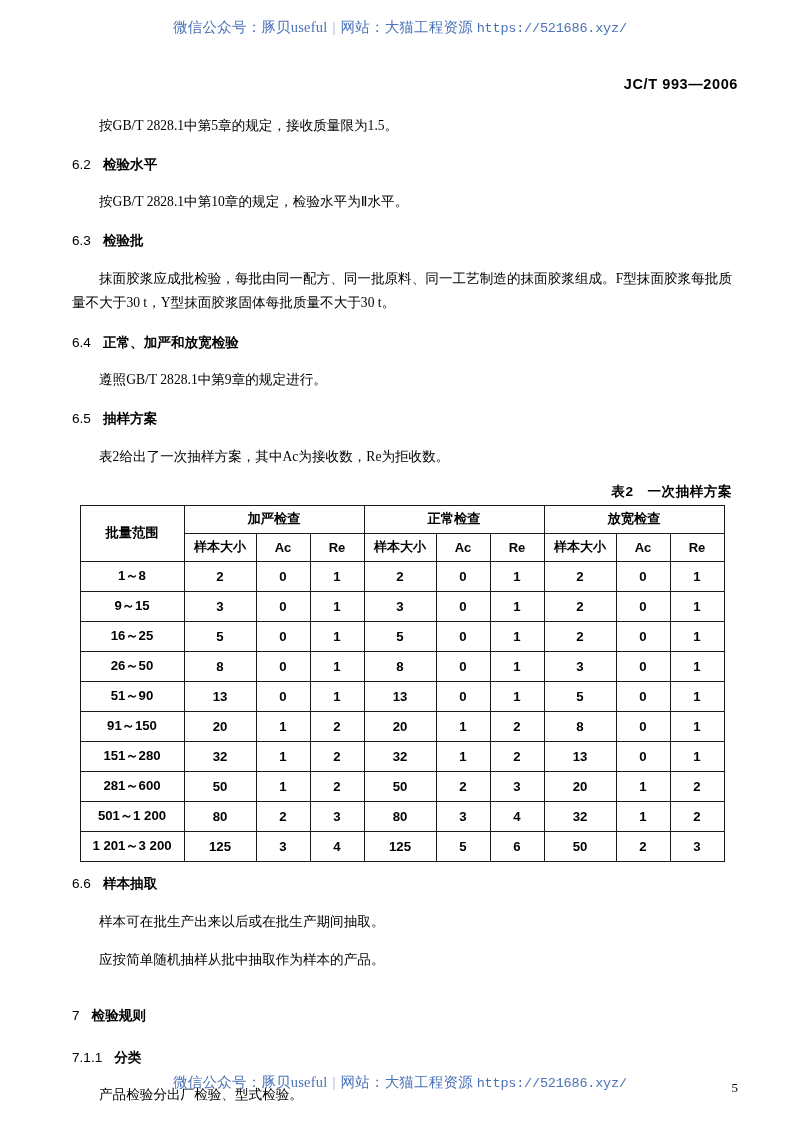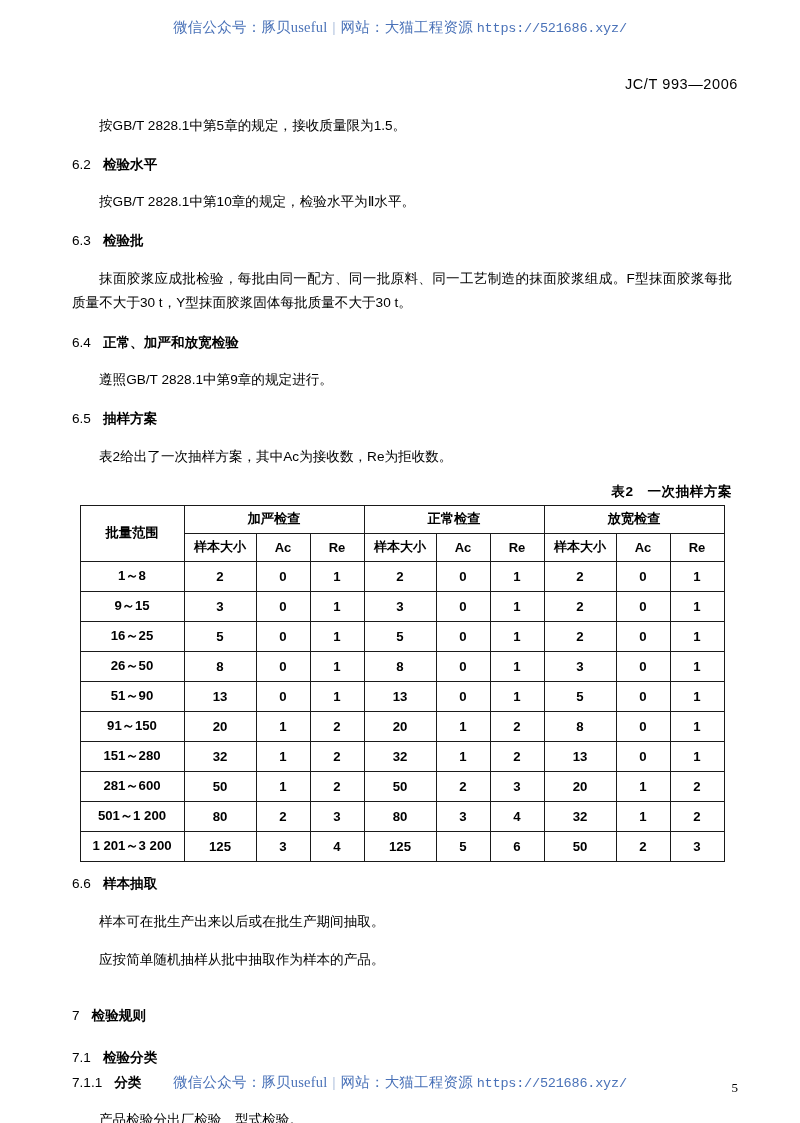--- a/index.html
+++ b/index.html
@@ -44,21 +44,21 @@
   #wm-top  { top: 18px; }
   #wm-bottom { top: 1073px; }
 
   
   #std-number {
     position: absolute;
     top: 76px;
     right: 62px;
     font-family: "Liberation Sans", "DejaVu Sans", sans-serif;
     font-size: 14.5px;
-    font-weight: normal;
+    font-weight: bold;
     letter-spacing: 0.6px;
     white-space: nowrap;
   }
 
   
   #page-number {
     position: absolute;
     top: 1080px;
     right: 62px;
     font-family: "Liberation Serif", "DejaVu Serif", serif;
@@ -87,21 +87,21 @@
   }
   .heading .num.w1 { min-width: 0; }
   .heading .ttl {
     font-weight: bold;
     margin-left: 12px;
   }
   .heading.lvl3 .ttl { margin-left: 12px; }
 
   
   .para {
-    font-family: Liberation Sans, sans-serif;
+    font-family: Liberation Serif, serif;
     font-size: 13.6px;
     line-height: 24.5px;
     text-align: justify;
     text-indent: 27px;
   }
 
   .gap-sm { height: 9px; }
   .gap-md { height: 17px; }
 
   
@@ -353,23 +353,20 @@
     <p class="para">应按简单随机抽样从批中抽取作为样本的产品。</p>
 
     <div class="gap-md"></div>
 
     <div class="heading">
       <span class="num w1">7</span><span class="ttl">检验规则</span>
     </div>
 
     <div class="gap-md"></div>
 
-    <div class="heading">
-      <span class="num">7.1</span><span class="ttl">检验分类</span>
-    </div>
 
     <div class="heading lvl3">
       <span class="num">7.1.1</span><span class="ttl">分类</span>
     </div>
     <p class="para">产品检验分出厂检验、型式检验。</p>
 
   </div>
 
   <div class="watermark" id="wm-bottom">
     <span>微信公众号：</span><span>豚贝useful</span><span class="wm-sep">|</span><span>网站：</span><span>大猫工程资源</span>&nbsp;<span class="wm-url">https://521686.xyz/</span>

